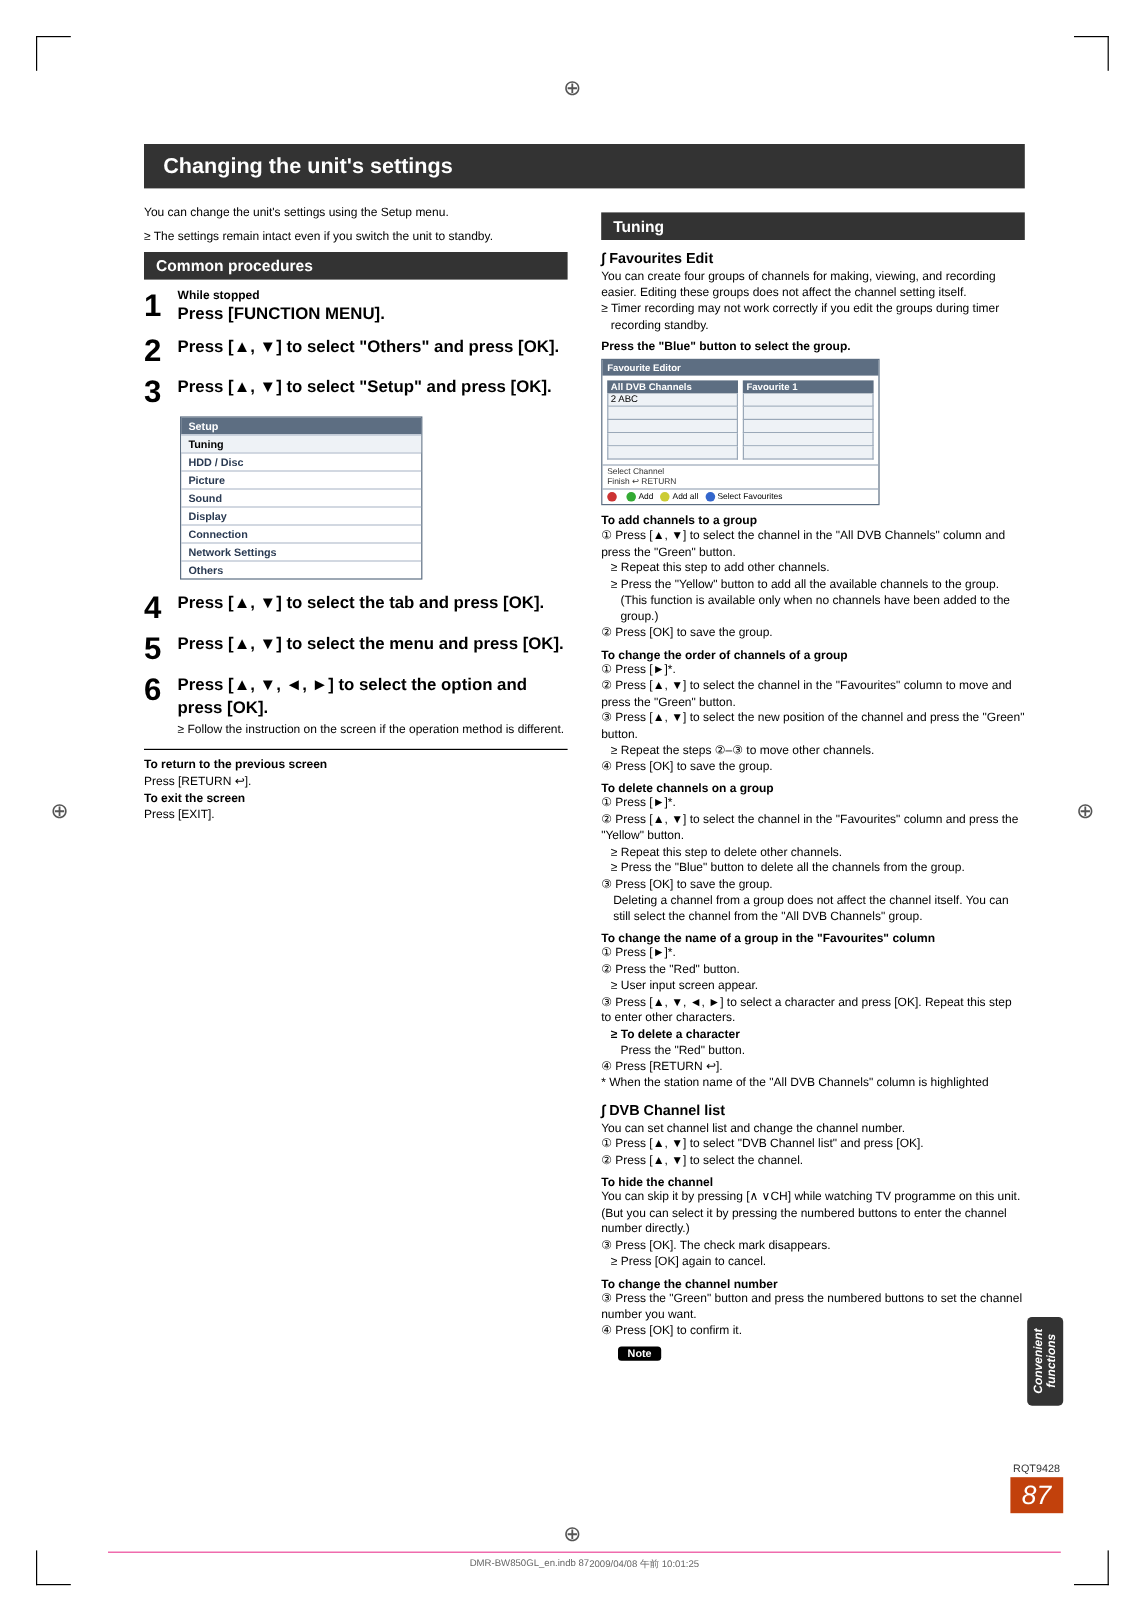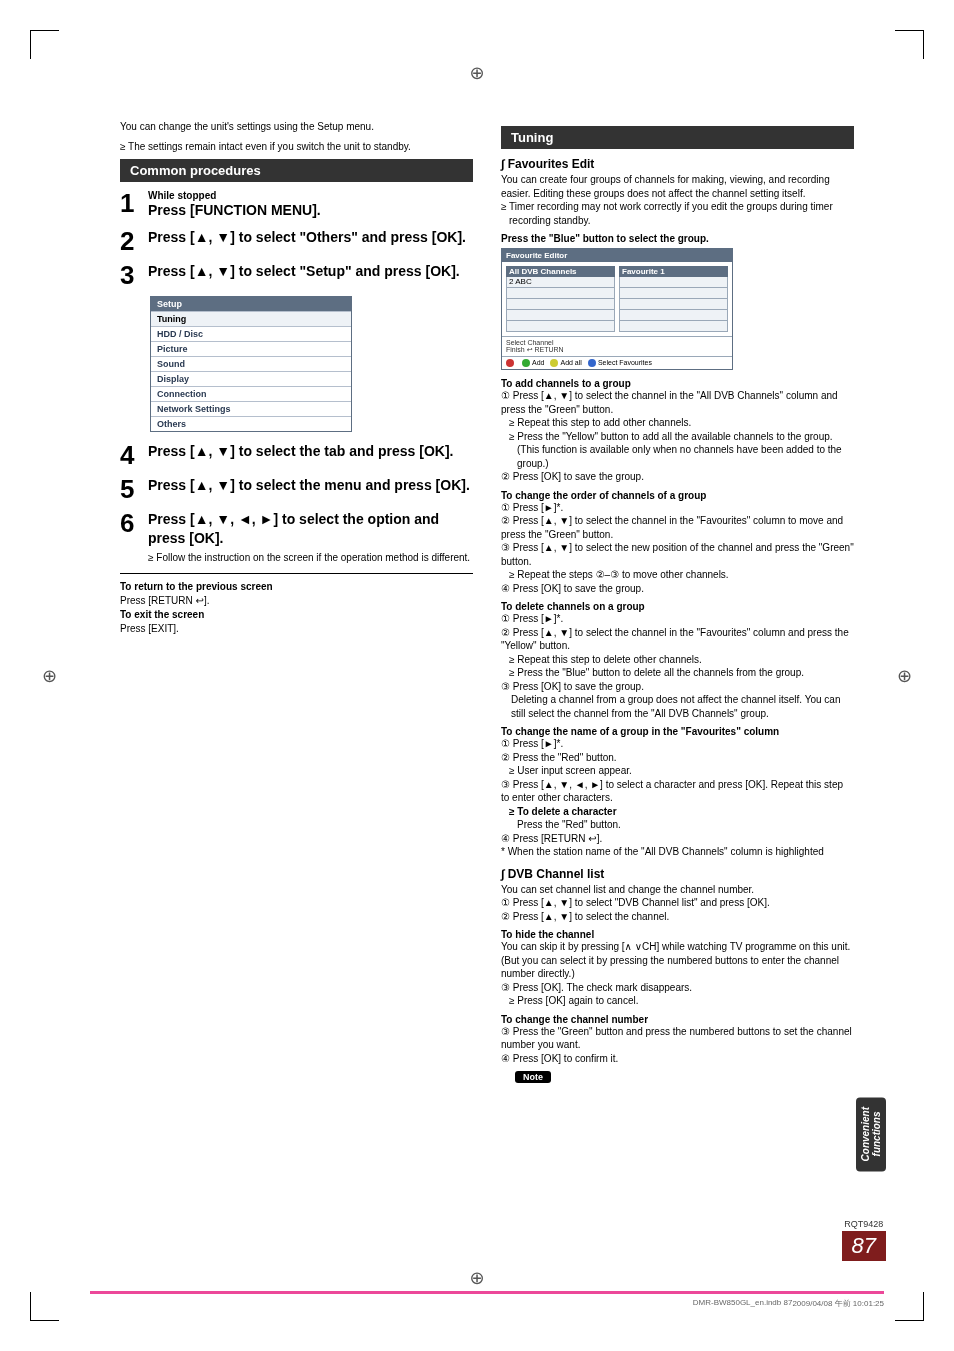--- a/index.html
+++ b/index.html
@@ -217,38 +217,38 @@
   }
   .side-tab span { display:block; }
   .page-num-box {
     position: absolute;
     right: 68px;
     bottom: 90px;
     text-align: center;
   }
   .page-num-box .code { font-size: 9px; color: #333; }
   .page-num-box .num {
-    background: #7f1d1d;
+    background: #c2410c;
     color: #fff;
     font-style: italic;
     font-size: 22px;
     padding: 2px 10px;
     margin-top: 2px;
   }
   .footer-line {
     position: absolute;
     bottom: 42px;
     left: 90px;
     right: 70px;
-    border-top: 3px solid #ec4899;
+    border-top: 1px solid #ec4899;
     font-size: 8px;
     color: #666;
     padding-top: 4px;
     display: flex;
-    justify-content: flex-end;
+    justify-content: center;
   }
   
   .crop {
     position: absolute;
     width: 28px;
     height: 28px;
     border-color: #000;
     border-style: solid;
     border-width: 0;
   }
@@ -272,20 +272,21 @@
 <div class="page">
   <div class="crop tl"></div>
     <div class="crop tr"></div>
     <div class="crop bl"></div>
     <div class="crop br"></div>
   <div class="reg-mark top">⊕</div>
   <div class="reg-mark left">⊕</div>
   <div class="reg-mark right">⊕</div>
   <div class="reg-mark bottom">⊕</div>
 
+  <div class="title-bar">Changing the unit's settings</div>
 
   <div class="columns">
 
     <div class="col">
       <div class="intro">You can change the unit's settings using the Setup menu.</div>
       <div class="intro bullet">≥ The settings remain intact even if you switch the unit to standby.</div>
 
       <div class="section-bar">Common procedures</div>
 
       <div class="steps">

